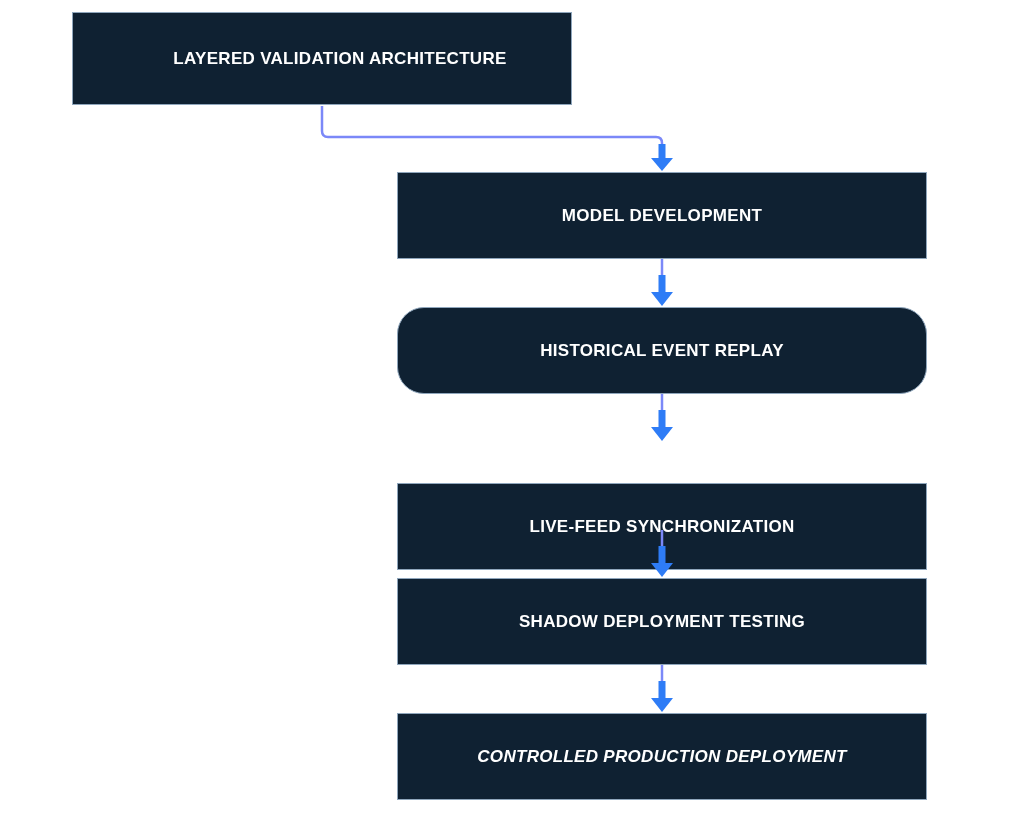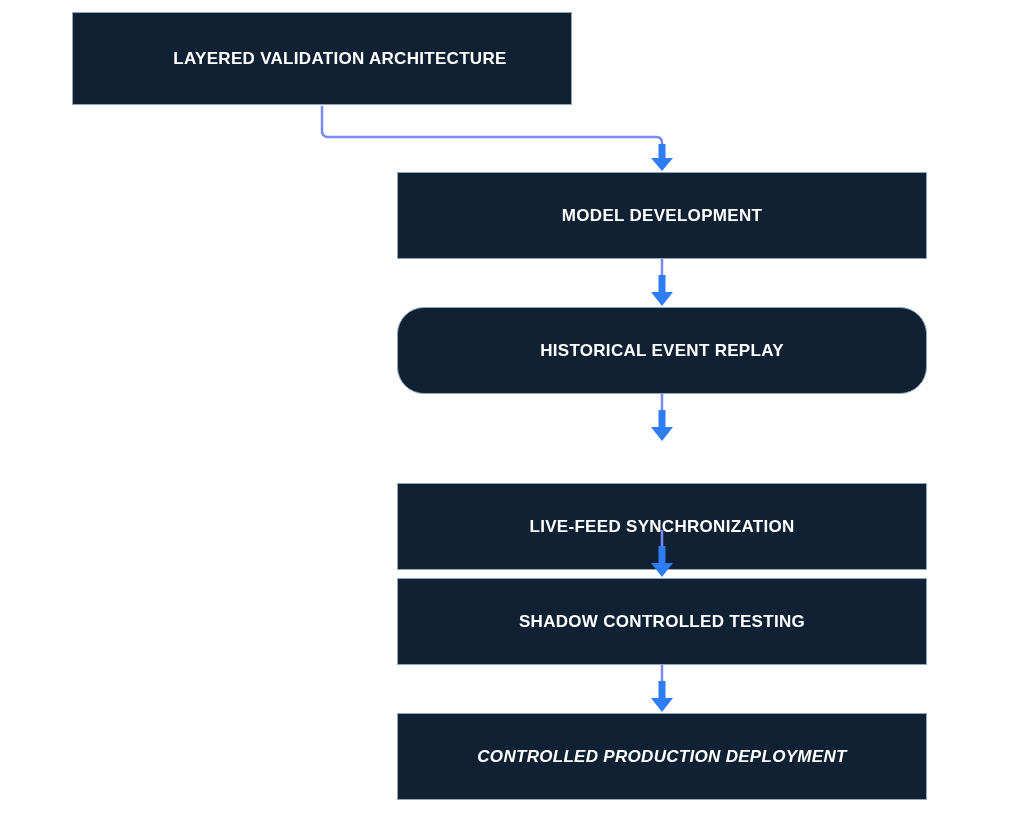--- a/index.html
+++ b/index.html
@@ -68,21 +68,21 @@
   <div class="node node-col node-1">
     <span>MODEL DEVELOPMENT</span>
   </div>
   <div class="node node-col node-2">
     <span>HISTORICAL EVENT REPLAY</span>
   </div>
   <div class="node node-col node-3">
     <span>LIVE-FEED SYNCHRONIZATION</span>
   </div>
   <div class="node node-col node-4">
-    <span>SHADOW CONTROLLED TESTING</span>
+    <span>SHADOW DEPLOYMENT TESTING</span>
   </div>
   <div class="node node-col node-5">
     <span>CONTROLLED PRODUCTION DEPLOYMENT</span>
   </div>
 
   <svg class="connector arrow-gap-1" width="30" height="48" viewBox="0 0 30 48">
     <path class="edge-line" d="M15 0 V18"></path>
     <g>
       <rect class="arrow-fill" x="11.5" y="16" width="7" height="18"></rect>
       <polygon class="arrow-fill" points="4,33 26,33 15,47"></polygon>

